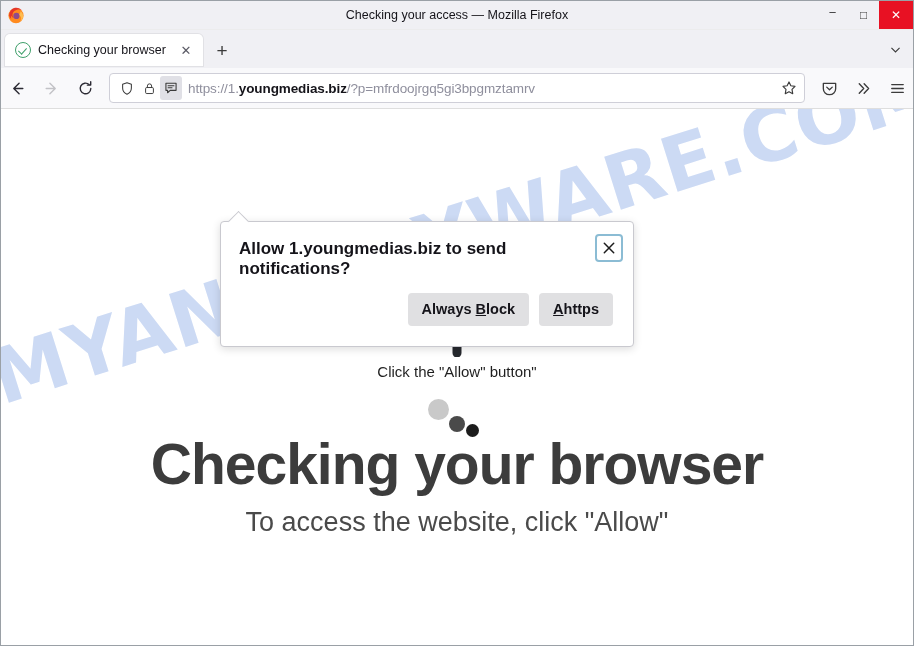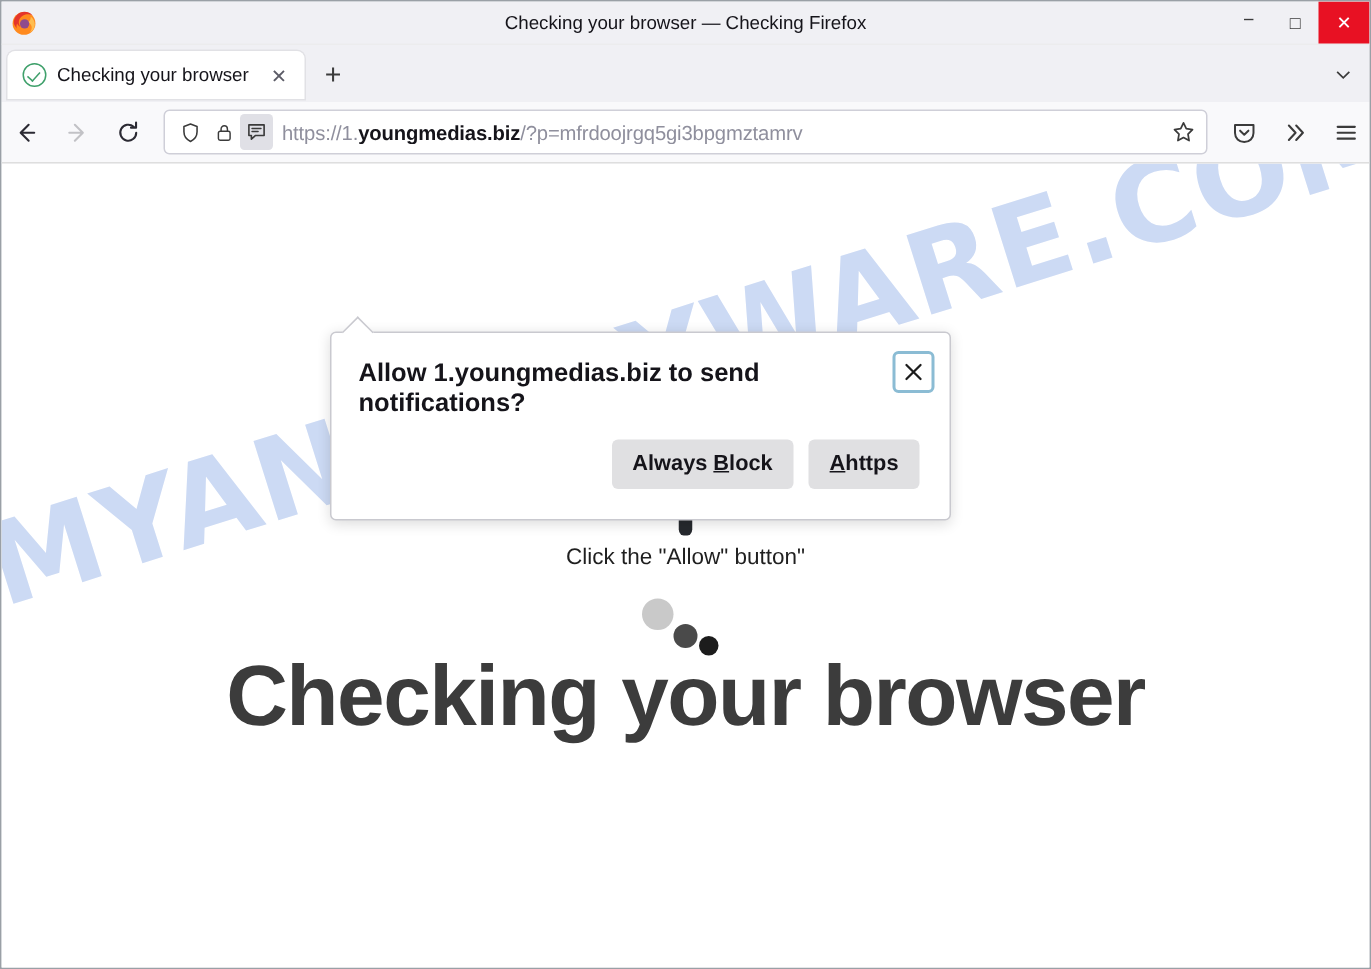--- a/index.html
+++ b/index.html
@@ -354,21 +354,21 @@
 
   <div class="titlebar">
     <div class="ff-logo">
       <svg width="18" height="18" viewBox="0 0 18 18">
         <circle cx="9" cy="9.6" r="7.6" fill="#ff8a1e"></circle>
         <path d="M2.2 8.4c.6-4 3.6-6.6 7-6.6 2.6 0 4.3 1 5.4 2.3-1.2-.6-2.9-.9-4.6-.4C7.6 4.3 6 6 5.6 8c-.3 1.5.2 3 1.2 3.9-.9-.2-1.9-1-2.4-2.2-.5.9-.5 2.3-.1 3.3-1.4-1.3-2.4-3.2-2.1-4.6z" fill="#e4352b"></path>
         <path d="M13.6 5.2c1.6 1.2 2.6 3.2 2.6 5.1 0 2.2-1.3 4.3-3.3 5.3 1.1-1.3 1.5-2.9 1.1-4.2-.4-1.4-1.6-2.3-2.8-2.6.9-.2 1.7-.9 2-1.7.3-.8.2-1.5.4-1.9z" fill="#ffbd4f"></path>
         <circle cx="9.4" cy="9.9" r="3.1" fill="#7b3fa0" opacity="0.85"></circle>
       </svg>
     </div>
-    <div class="win-title">Checking your browser — Checking Firefox</div>
+    <div class="win-title">Checking your access — Mozilla Firefox</div>
     <div class="wincontrols">
       <div class="wc wc-min">
         <span class="glyph">−</span>
       </div>
       <div class="wc wc-max">
         <span class="glyph">□</span>
       </div>
       <div class="wc wc-close">
         <span class="glyph">✕</span>
       </div>
@@ -465,20 +465,21 @@
 
     <div class="spinner">
       <div class="spinner-inner">
         <span class="dot dot1"></span>
         <span class="dot dot2"></span>
         <span class="dot dot3"></span>
       </div>
     </div>
 
     <div class="headline">Checking your browser</div>
+    <div class="subline">To access the website, click "Allow"</div>
 
     <div class="doorhanger">
       <div class="dh-arrow"></div>
       <div class="dh-head">
         <div class="dh-title">Allow 1.youngmedias.biz to send notifications?</div>
         <div class="dh-close">
           <svg width="16" height="16" viewBox="0 0 16 16">
             <path d="M3.3 3.3l9.4 9.4M12.7 3.3l-9.4 9.4" stroke="#1c1c1c" stroke-width="1.5" stroke-linecap="round"></path>
           </svg>
         </div>

